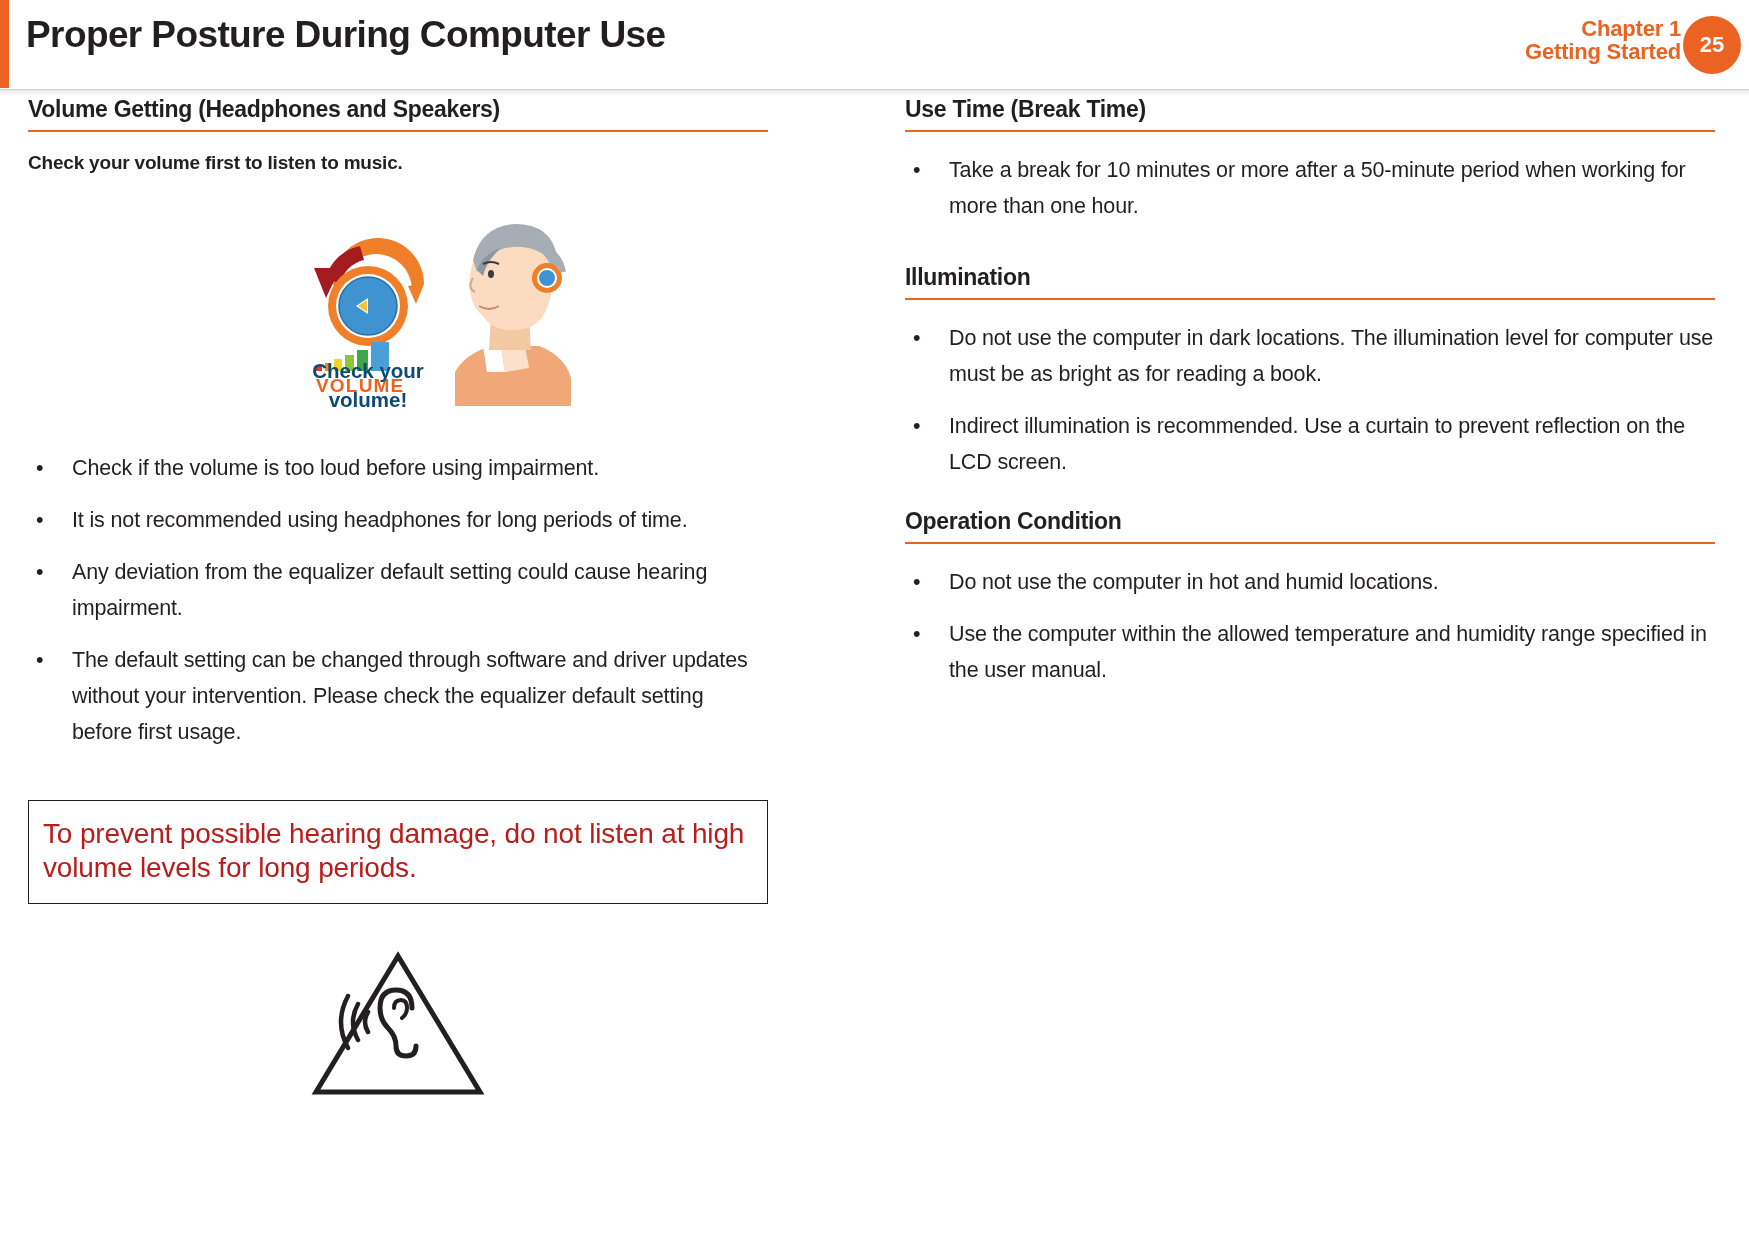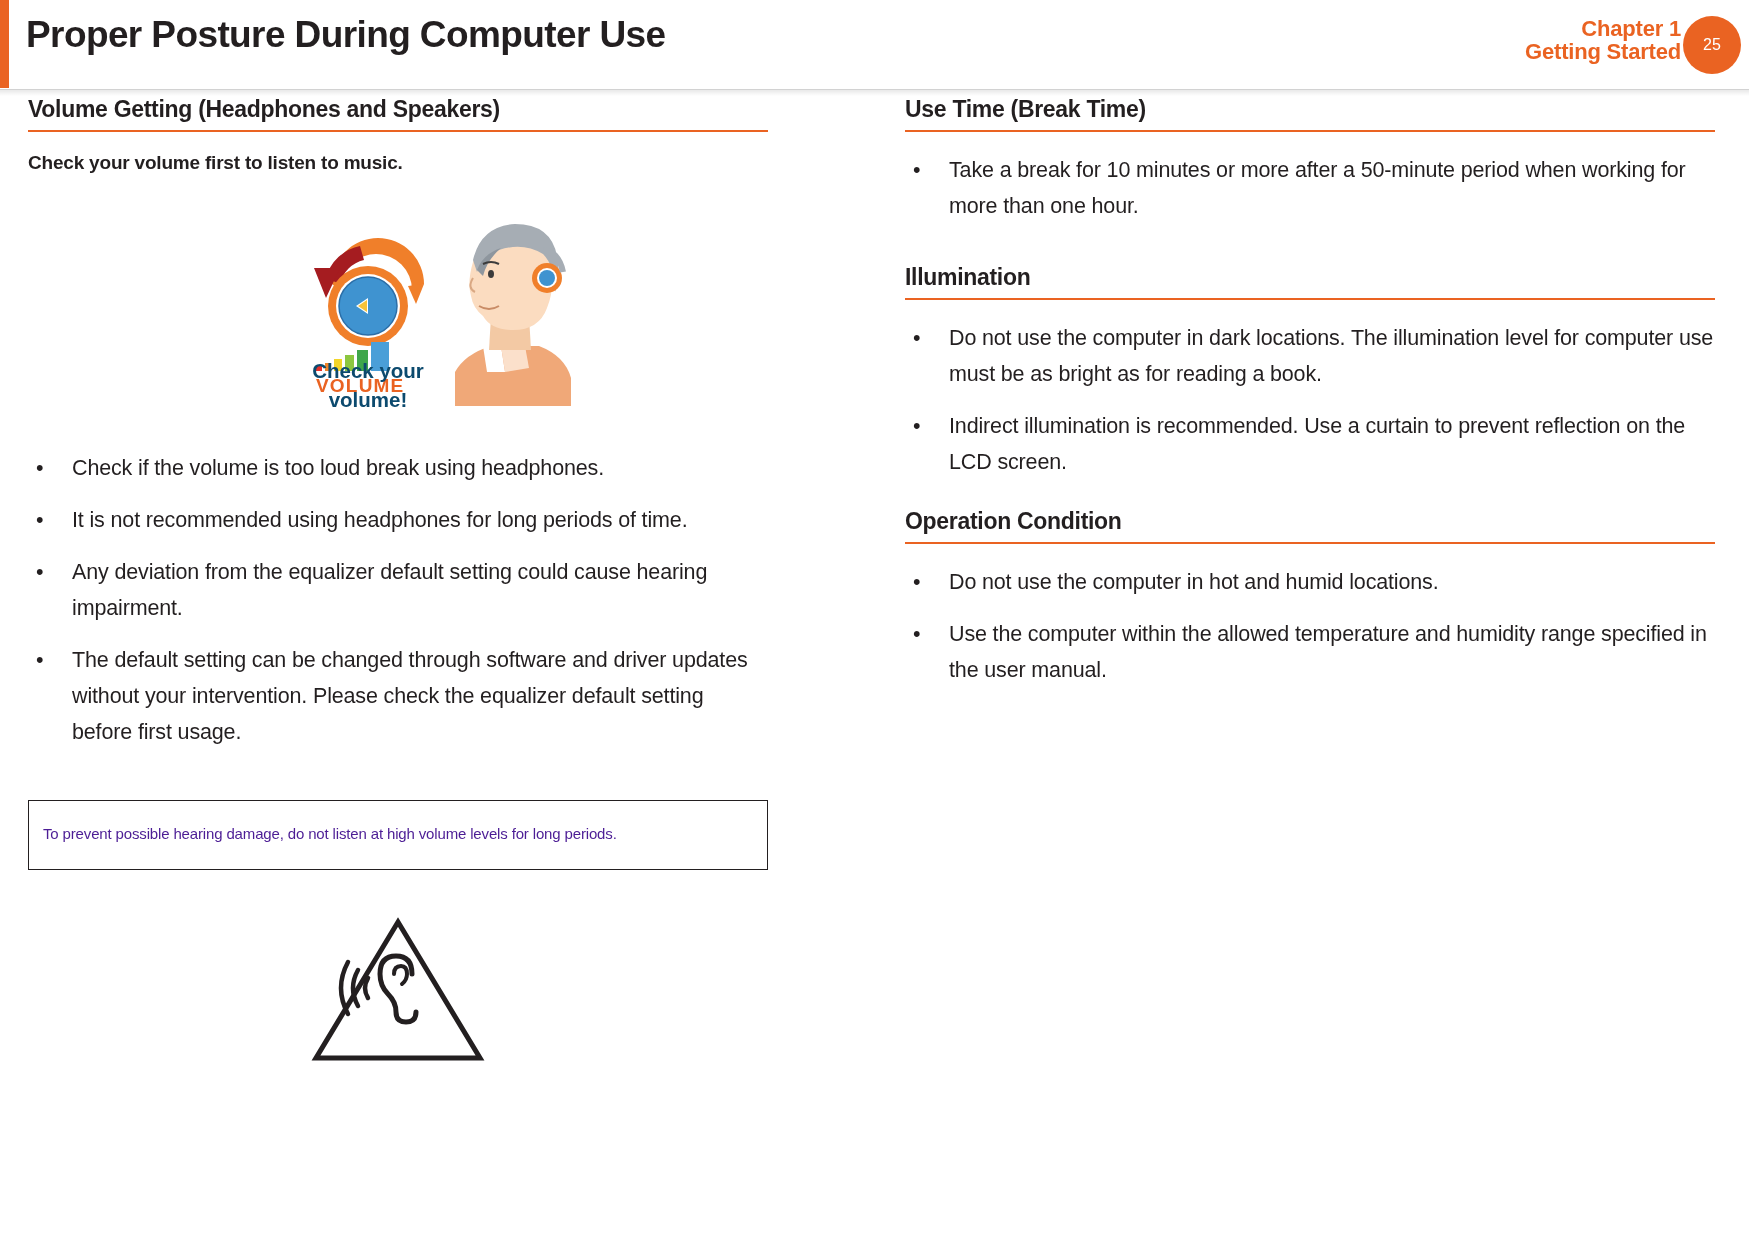--- a/index.html
+++ b/index.html
@@ -54,22 +54,22 @@
   }
   #page-number-badge {
     position: absolute;
     right: 8px;
     top: 16px;
     width: 58px;
     height: 58px;
     border-radius: 50%;
     background: #ea6322;
     color: #ffffff;
-    font-size: 16px;
-    font-weight: normal;
+    font-size: 22px;
+    font-weight: bold;
     display: flex;
     align-items: center;
     justify-content: center;
   }
   #header-shadow {
     position: absolute;
     left: 0;
     top: 89px;
     width: 1749px;
     height: 7px;
@@ -163,23 +163,23 @@
 
   
   #warning-box {
     position: relative;
     margin-top: 50px;
     width: 740px;
     border: 1.5px solid #231f20;
     padding: 16px 14px 18px 14px;
   }
   #warning-box p {
-    font-size: 15px;
+    font-size: 28px;
     line-height: 34px;
-    color: #4c1d95;
+    color: #b91c1c;
     letter-spacing: -0.15px;
   }
   #hearing-icon-wrap {
     margin-top: 38px;
     width: 740px;
     display: flex;
     justify-content: center;
   }
 </style>
 </head>
@@ -268,21 +268,21 @@
 
               <path d="M 30 82 Q 24 92 32 96" stroke="#d9a883" stroke-width="2" fill="none"></path>
               <path d="M 36 110 Q 46 116 56 110" stroke="#c98c66" stroke-width="2" fill="none"></path>
             </svg>
           </div>
         </div>
 
         <ul class="bullets">
           <li>
             <span class="bullet-dot">•</span>
-            <span>Check if the volume is too loud break using headphones.</span>
+            <span>Check if the volume is too loud before using impairment.</span>
           </li>
           <li>
             <span class="bullet-dot">•</span>
             <span>It is not recommended using headphones for long periods of time.</span>
           </li>
           <li>
             <span class="bullet-dot">•</span>
             <span>Any deviation from the equalizer default setting could cause hearing impairment.</span>
           </li>
           <li>

